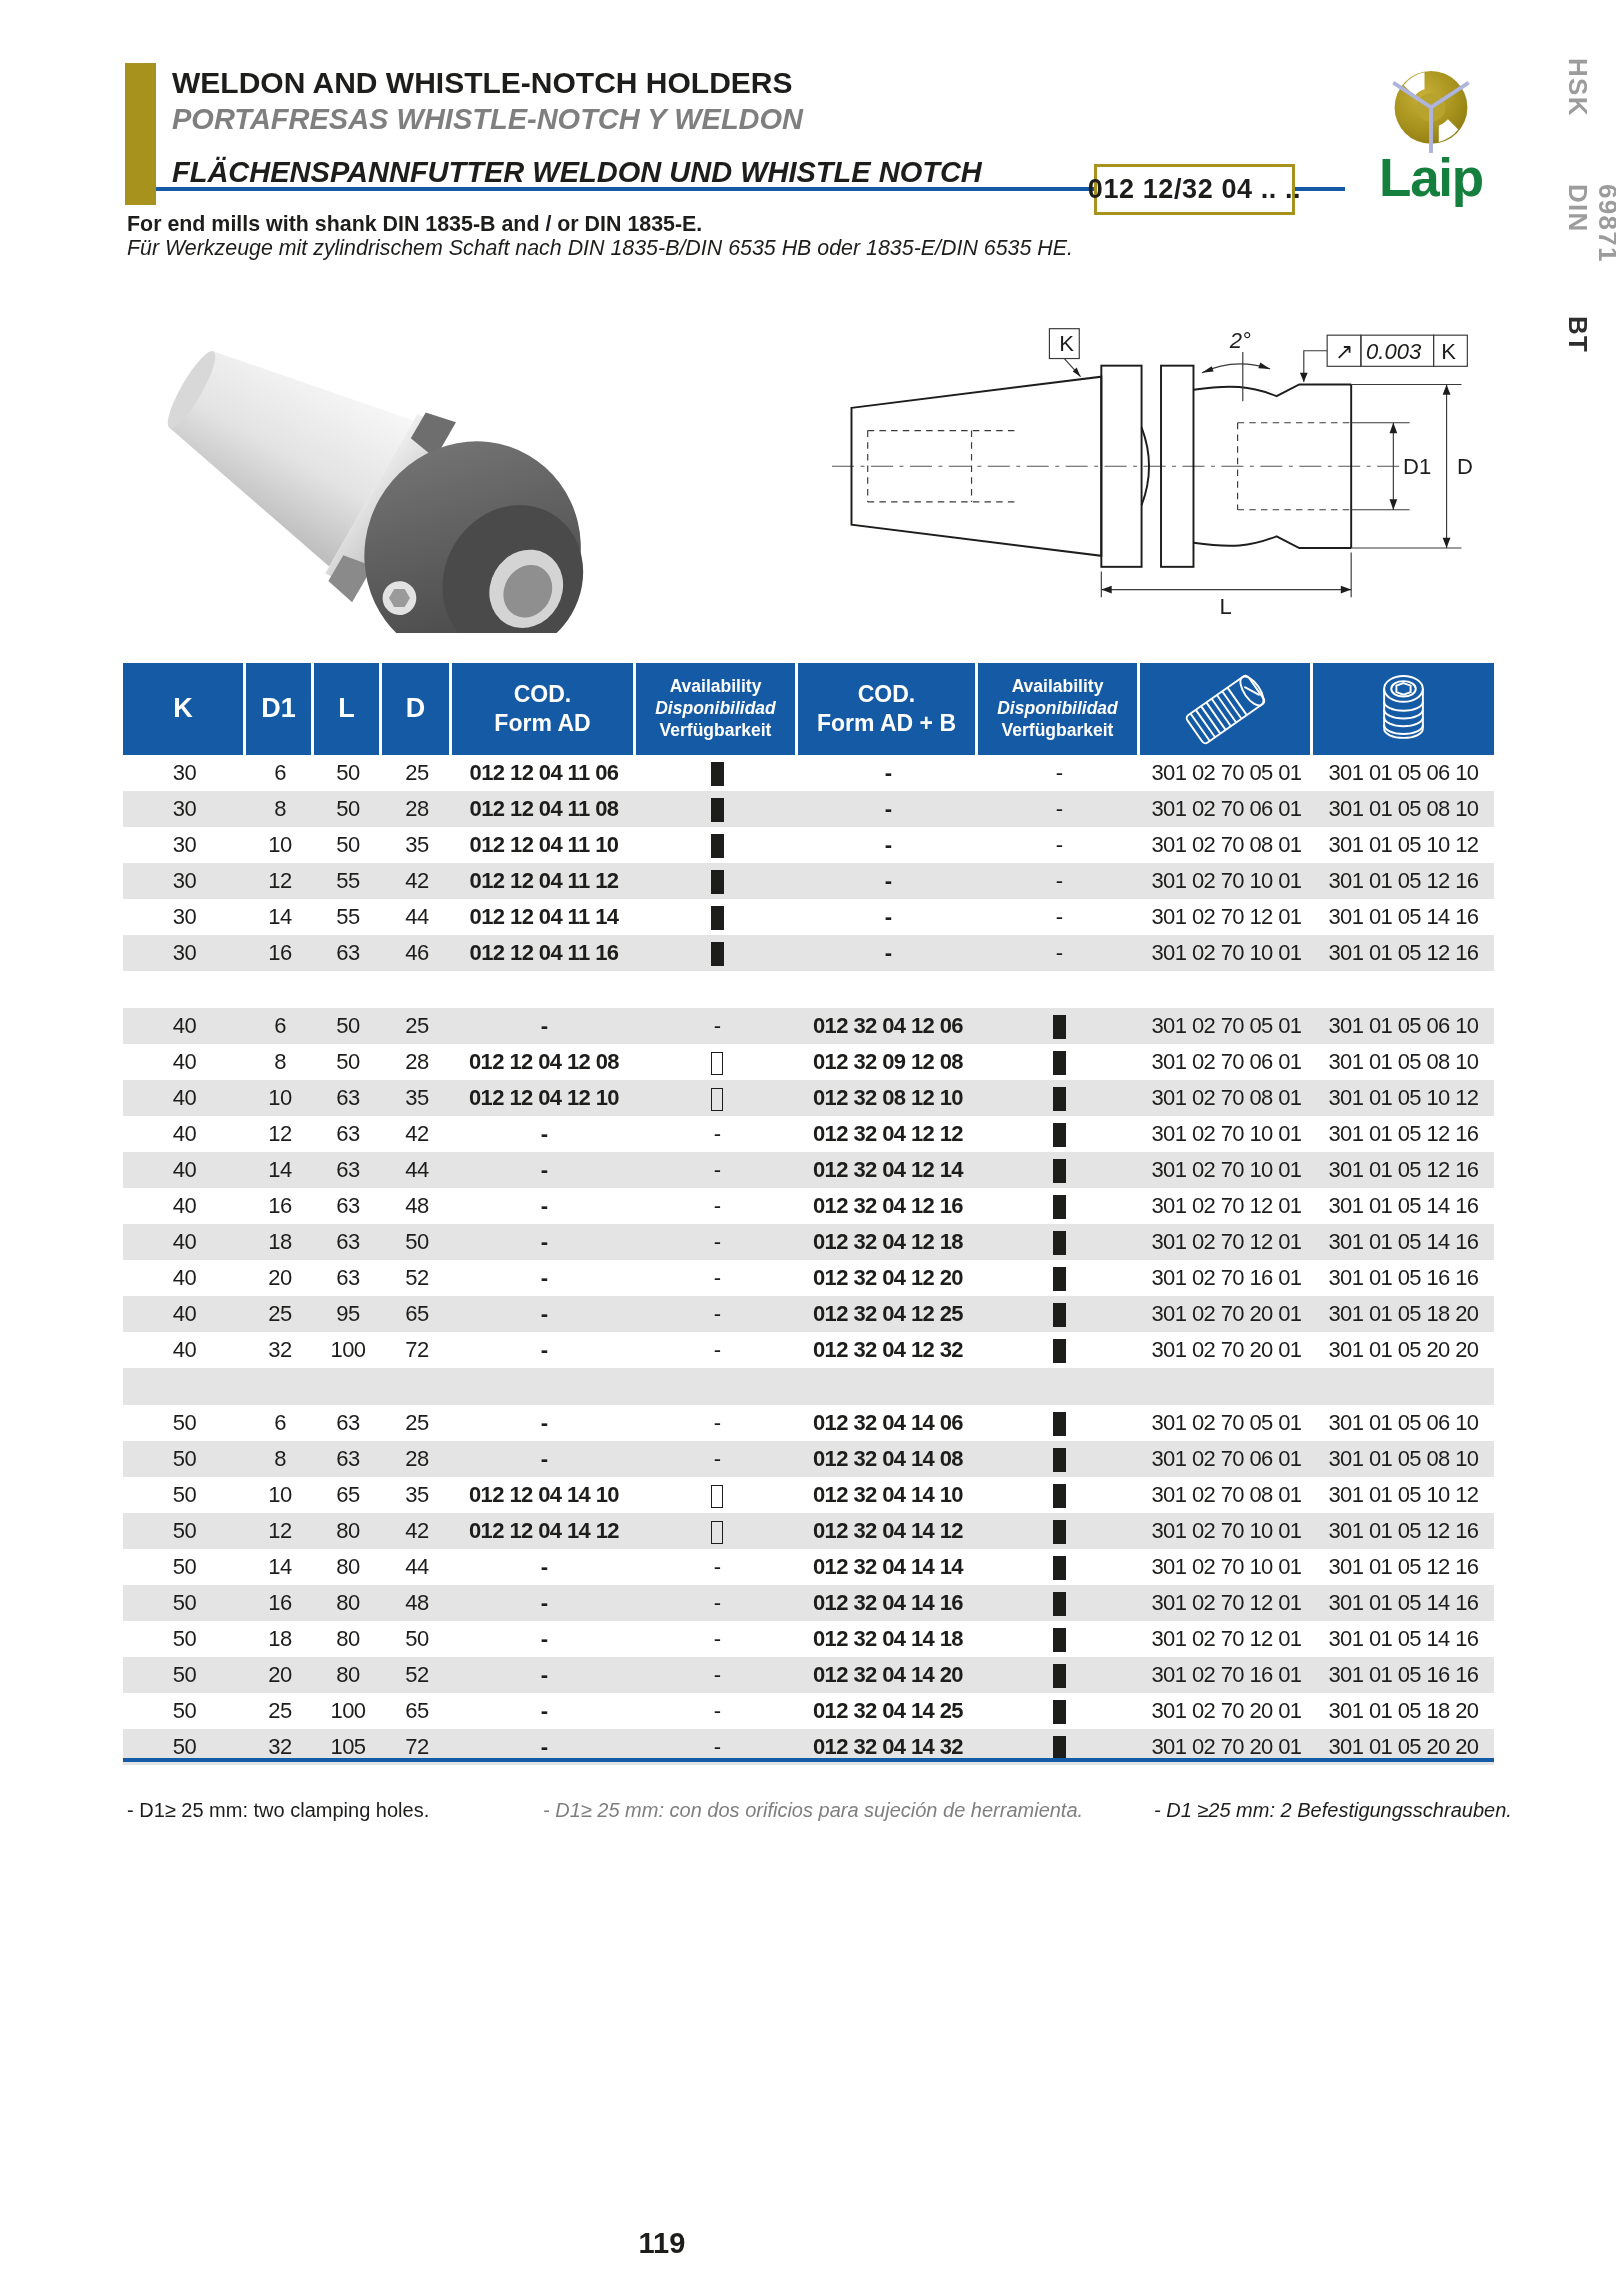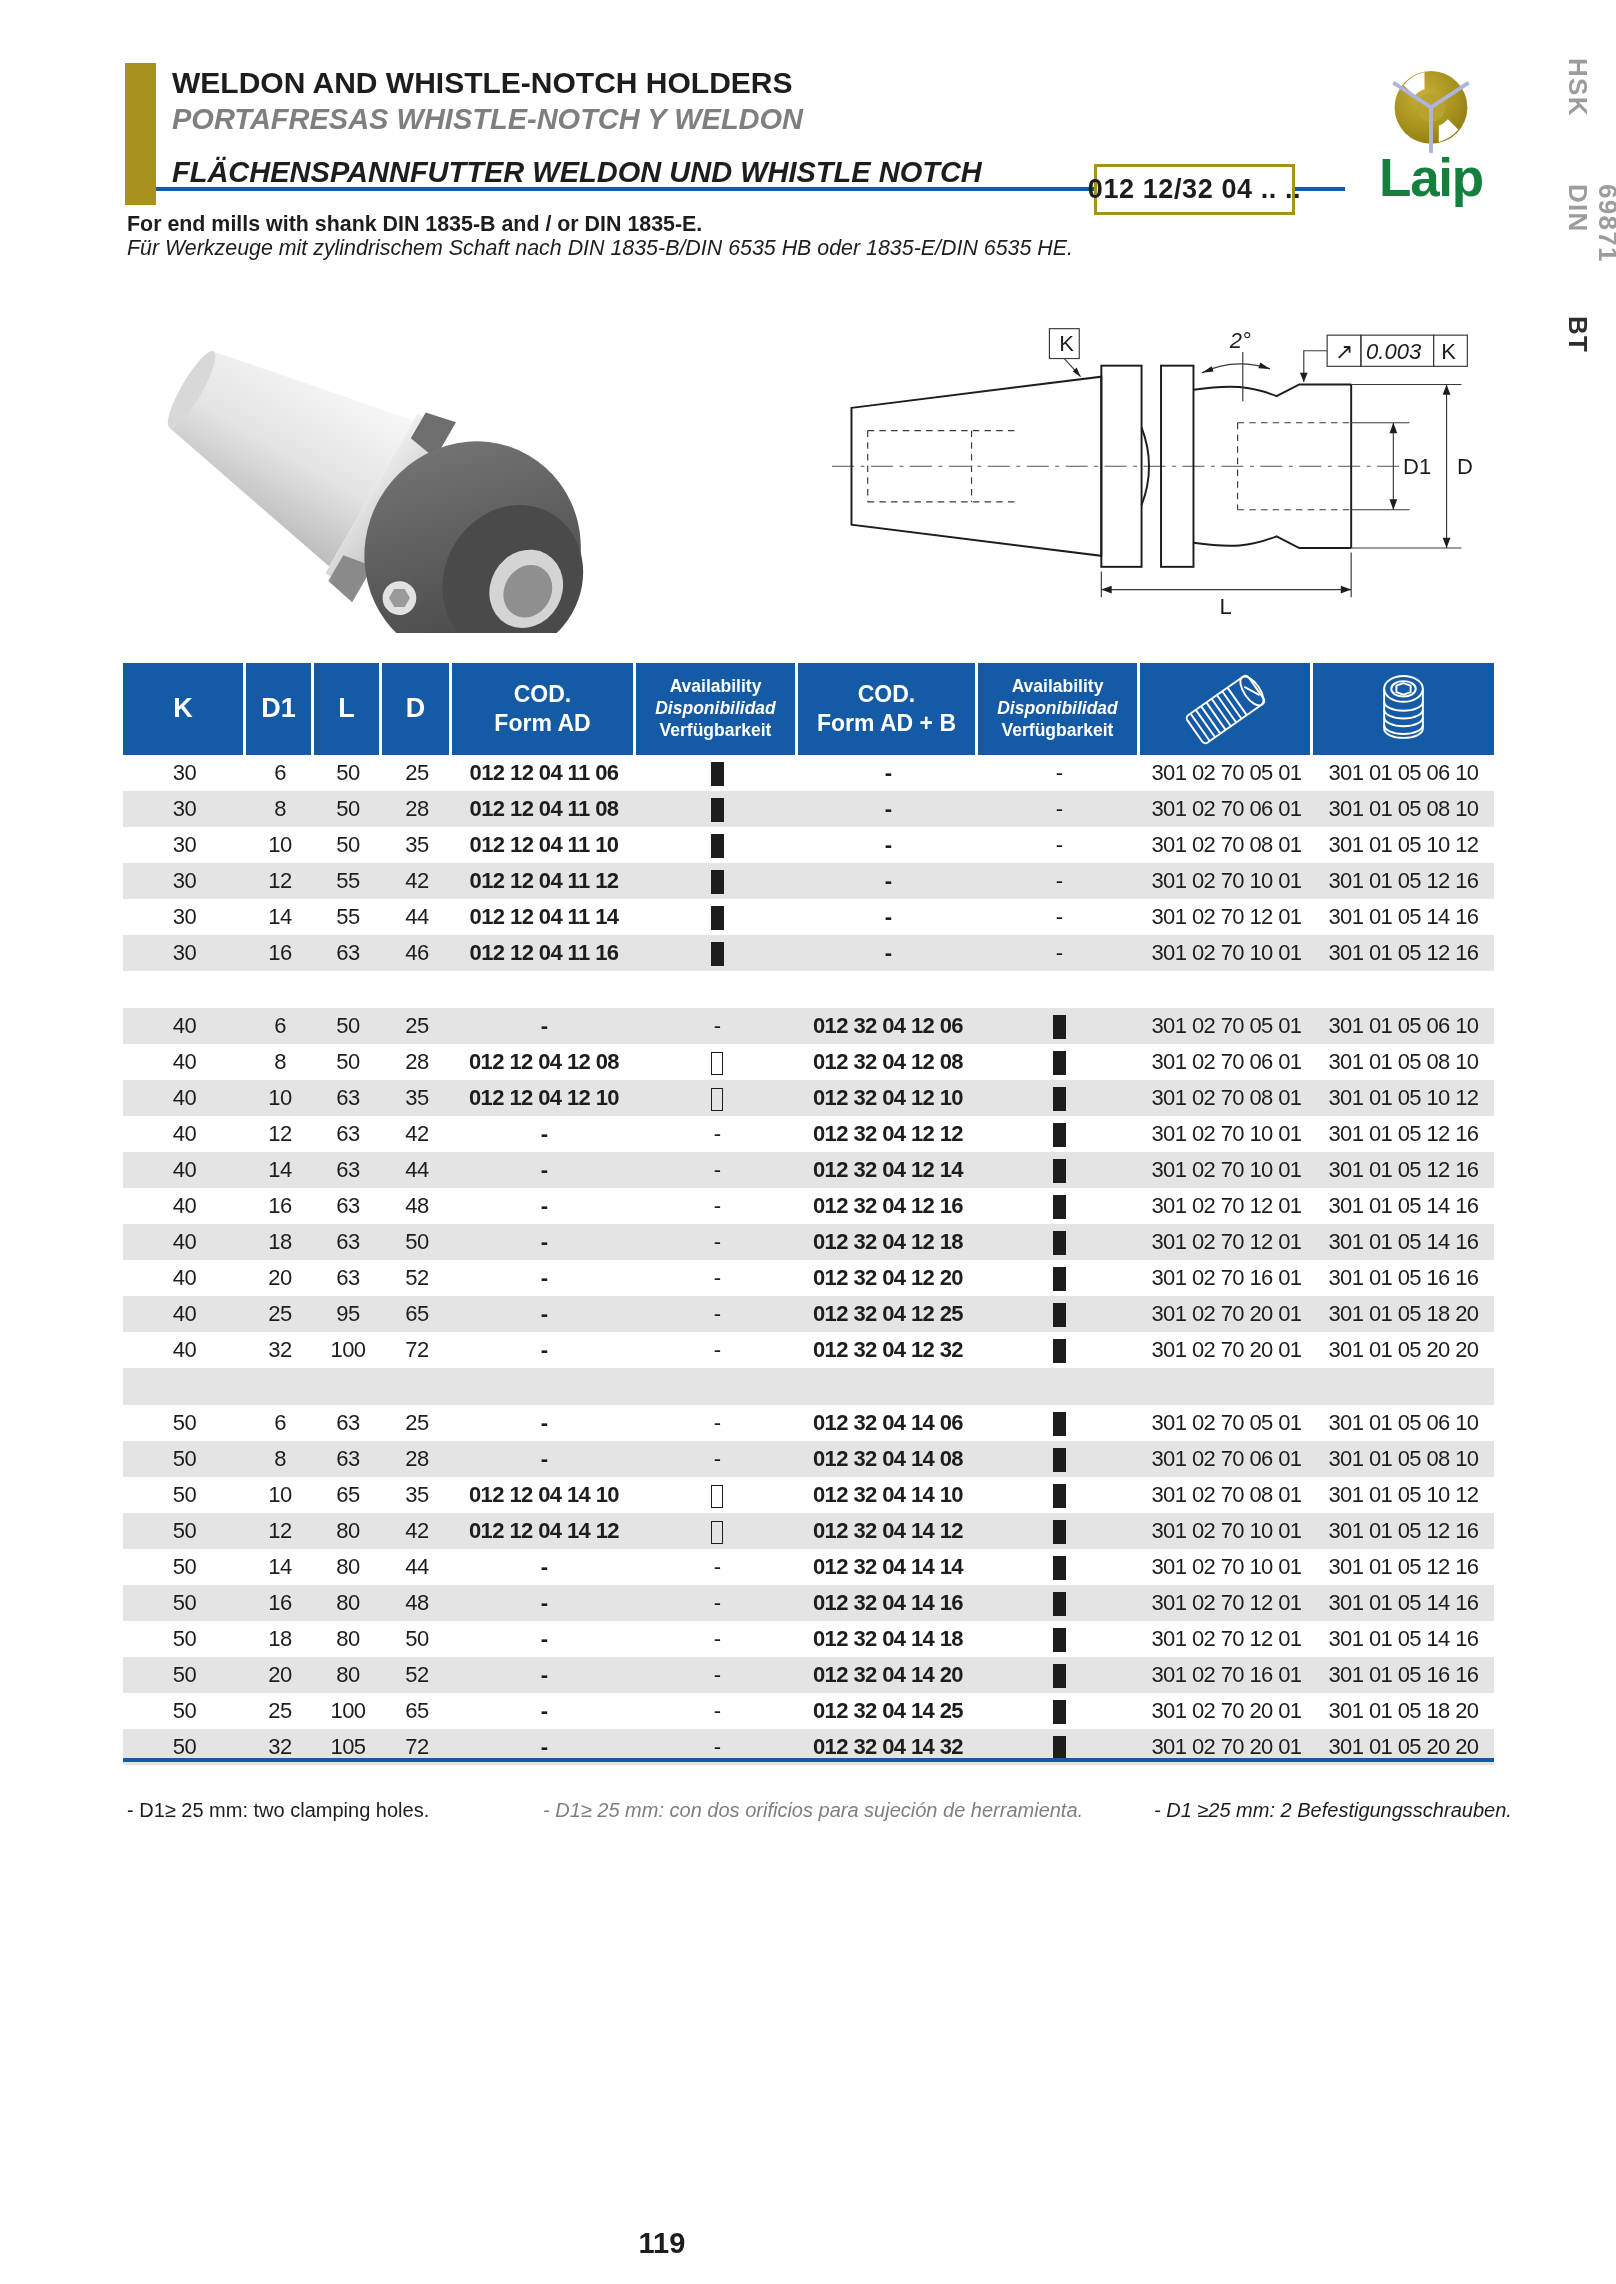--- a/index.html
+++ b/index.html
@@ -353,33 +353,33 @@
           <div class="tcell">301 02 70 05 01</div>
           <div class="tcell">301 01 05 06 10</div>
         </div>
         <div class="trow">
           <div class="tcell">40</div>
           <div class="tcell">8</div>
           <div class="tcell">50</div>
           <div class="tcell">28</div>
           <div class="tcell bold">012 12 04 12 08</div>
           <div class="tcell"><span class="mark empty"></span></div>
-          <div class="tcell bold">012 32 04 12 08</div>
+          <div class="tcell bold">012 32 09 12 08</div>
           <div class="tcell"><span class="mark filled"></span></div>
           <div class="tcell">301 02 70 06 01</div>
           <div class="tcell">301 01 05 08 10</div>
         </div>
         <div class="trow alt">
           <div class="tcell">40</div>
           <div class="tcell">10</div>
           <div class="tcell">63</div>
           <div class="tcell">35</div>
           <div class="tcell bold">012 12 04 12 10</div>
           <div class="tcell"><span class="mark empty"></span></div>
-          <div class="tcell bold">012 32 04 12 10</div>
+          <div class="tcell bold">012 32 08 12 10</div>
           <div class="tcell"><span class="mark filled"></span></div>
           <div class="tcell">301 02 70 08 01</div>
           <div class="tcell">301 01 05 10 12</div>
         </div>
         <div class="trow">
           <div class="tcell">40</div>
           <div class="tcell">12</div>
           <div class="tcell">63</div>
           <div class="tcell">42</div>
           <div class="tcell bold">-</div>

